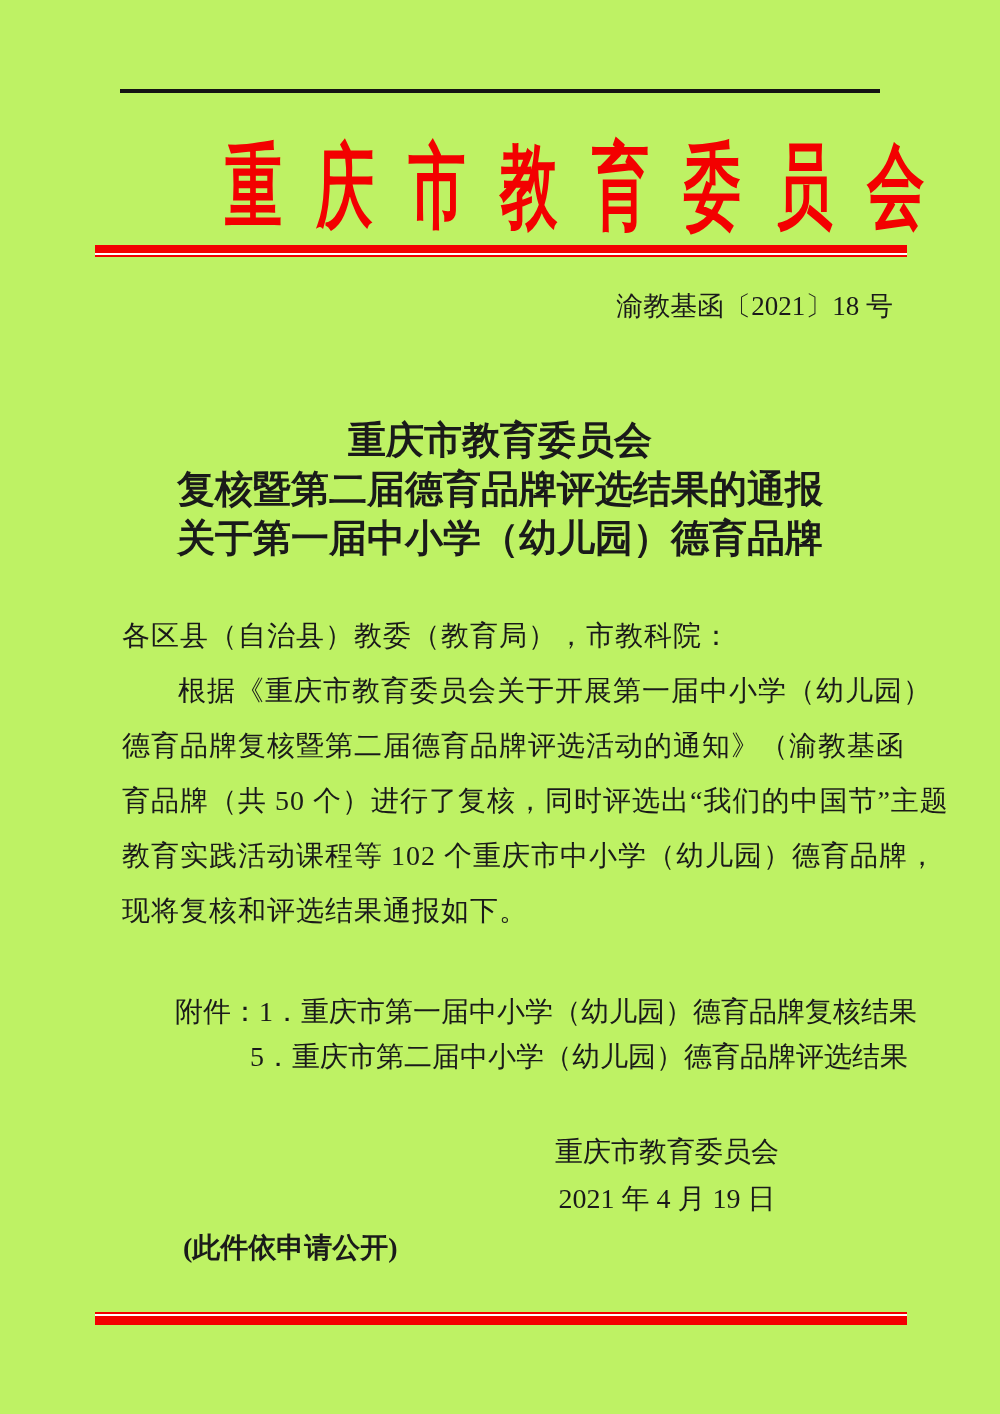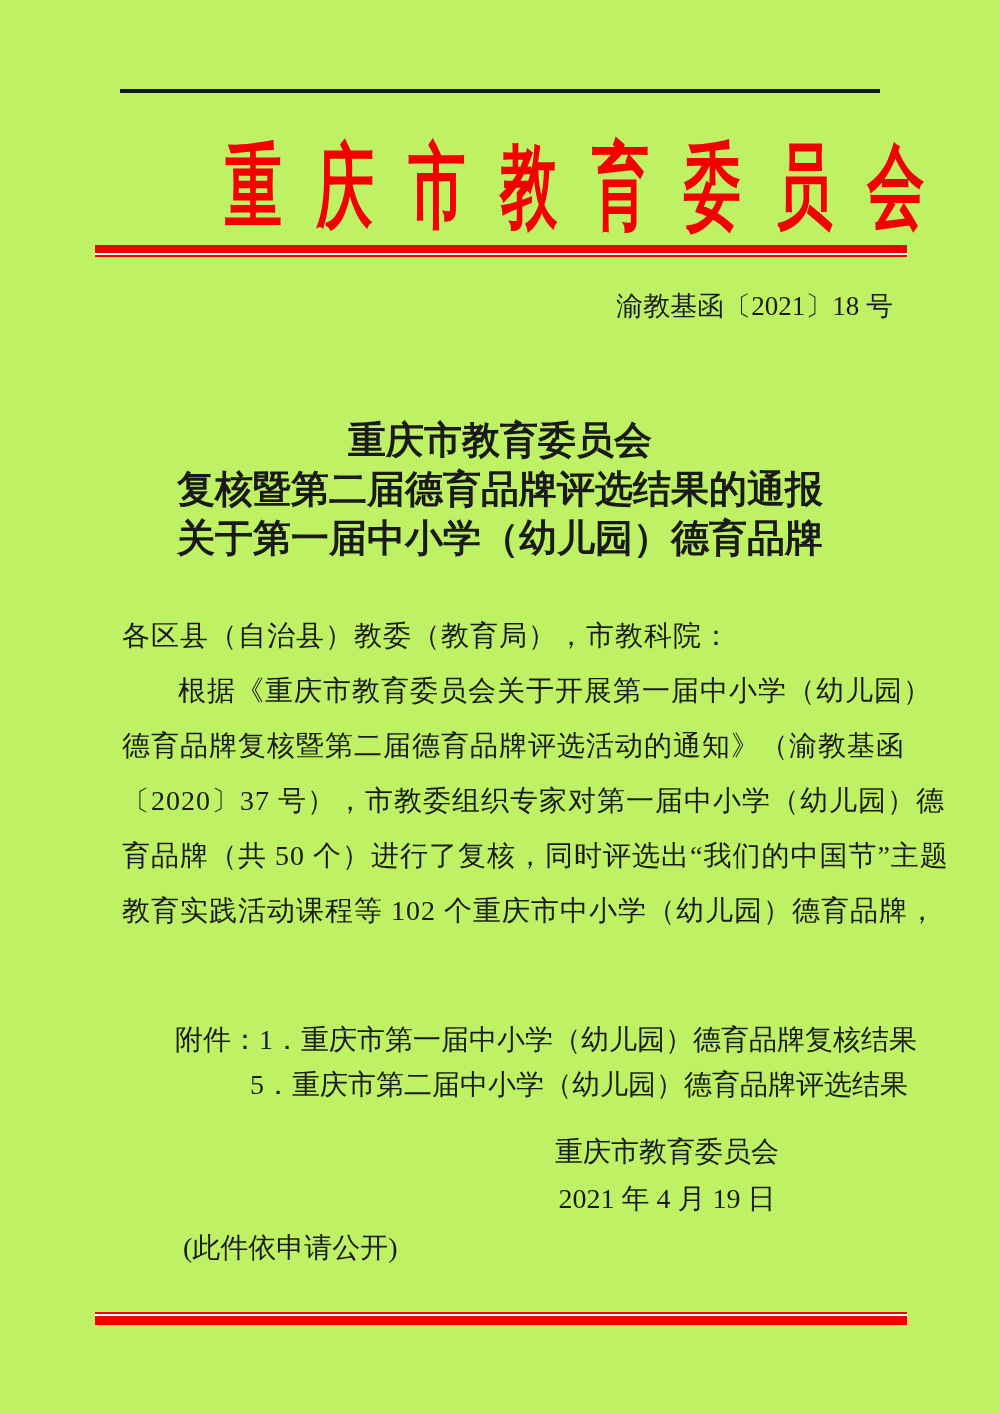--- a/index.html
+++ b/index.html
@@ -36,32 +36,32 @@
     position:absolute; left:0; right:0; top:416px; text-align:center;
     font-family:"Liberation Sans","DejaVu Sans",sans-serif;
     font-weight:bold; font-size:38px; line-height:49px; white-space:nowrap;
   }
   .docbody {
     position:absolute; left:122px; top:608px; width:760px;
     font-size:28px; letter-spacing:1px;
   }
   .bline { height:55px; line-height:55px; white-space:nowrap; }
   .indent { padding-left:56px; }
-  .att { position:absolute; font-size:28px; line-height:32px; white-space:nowrap;margin-top:28px; }
+  .att { position:absolute; font-size:28px; line-height:32px; white-space:nowrap; }
   .att1 { left:175px; top:996px; }
   .att2 { left:250px; top:1041px; }
   .sig {
     position:absolute; left:517px; width:300px; top:1128px; text-align:center;
     font-size:28px; line-height:47px; white-space:nowrap;
     font-family:"Liberation Sans","DejaVu Sans",sans-serif;
   }
   .sig .sig-date { font-family:"Liberation Serif","DejaVu Serif",serif; }
   .note {
     position:absolute; left:183px; top:1231px;
-    font-size:28px; line-height:34px; white-space:nowrap;
+    font-size:28px; line-height:34px; white-space:nowrap;font-weight:bold;
   }
 </style>
 </head>
 <body>
 
 <div class="page">
 
   <div class="topline"></div>
 
   <div class="agency">
@@ -75,23 +75,23 @@
   <div class="doctitle">
     <div>重庆市教育委员会</div>
     <div>复核暨第二届德育品牌评选结果的通报</div>
     <div>关于第一届中小学（幼儿园）德育品牌</div>
   </div>
 
   <div class="docbody">
     <div class="bline">各区县（自治县）教委（教育局），市教科院：</div>
     <div class="bline indent">根据《重庆市教育委员会关于开展第一届中小学（幼儿园）</div>
     <div class="bline">德育品牌复核暨第二届德育品牌评选活动的通知》（渝教基函</div>
-    <div class="bline">〔2020〕37 号），市教委组织专家对第一届中小学（幼儿园）德</div>
     <div class="bline">育品牌（共 50 个）进行了复核，同时评选出“我们的中国节”主题</div>
     <div class="bline">教育实践活动课程等 102 个重庆市中小学（幼儿园）德育品牌，</div>
+    <div class="bline">现将复核和评选结果通报如下。</div>
   </div>
 
   <div class="att att1">附件：1．重庆市第一届中小学（幼儿园）德育品牌复核结果</div>
   <div class="att att2">5．重庆市第二届中小学（幼儿园）德育品牌评选结果</div>
 
   <div class="sig">
     <div class="sig-org">重庆市教育委员会</div>
     <div class="sig-date">2021 年 4 月 19 日</div>
   </div>
 

